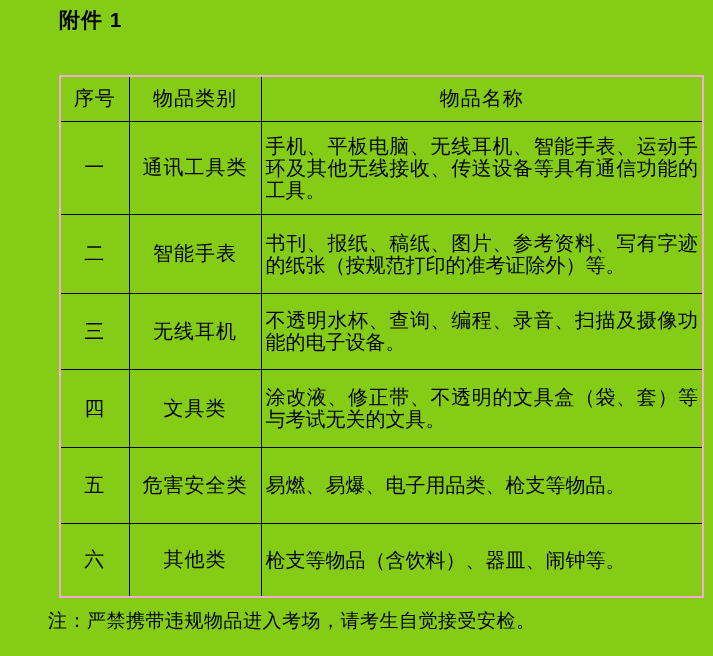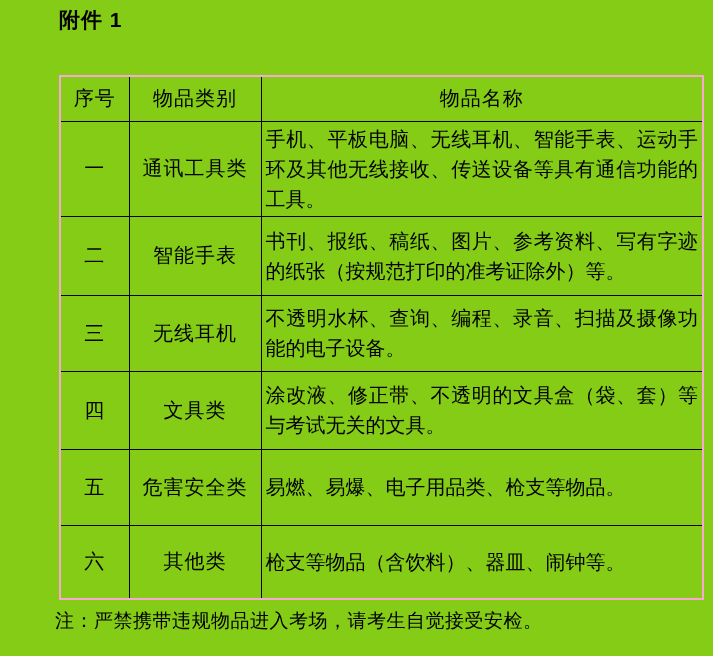--- a/index.html
+++ b/index.html
@@ -48,25 +48,25 @@
   tr.r2 { height: 76px; }
   tr.r3 { height: 78px; }
   tr.r4 { height: 76px; }
   tr.r5 { height: 74px; }
 
   .cell-center { text-align: center; letter-spacing: 1px; }
   .cell-items {
     text-align: justify;
     text-justify: inter-ideograph;
     padding: 2px 4px;
-    line-height: 30px;
+    line-height: 22px;
   }
 
   .footer-note {
-    position: absolute; left: 55px; top: 608px;
+    position: absolute; left: 48px; top: 608px;
     font-size: 19px; letter-spacing: 0.5px;
     width: 630px;
   }
 </style>
 </head>
 <body>
 
 <div class="page">
 
   <div class="attachment-label">附件 1</div>

